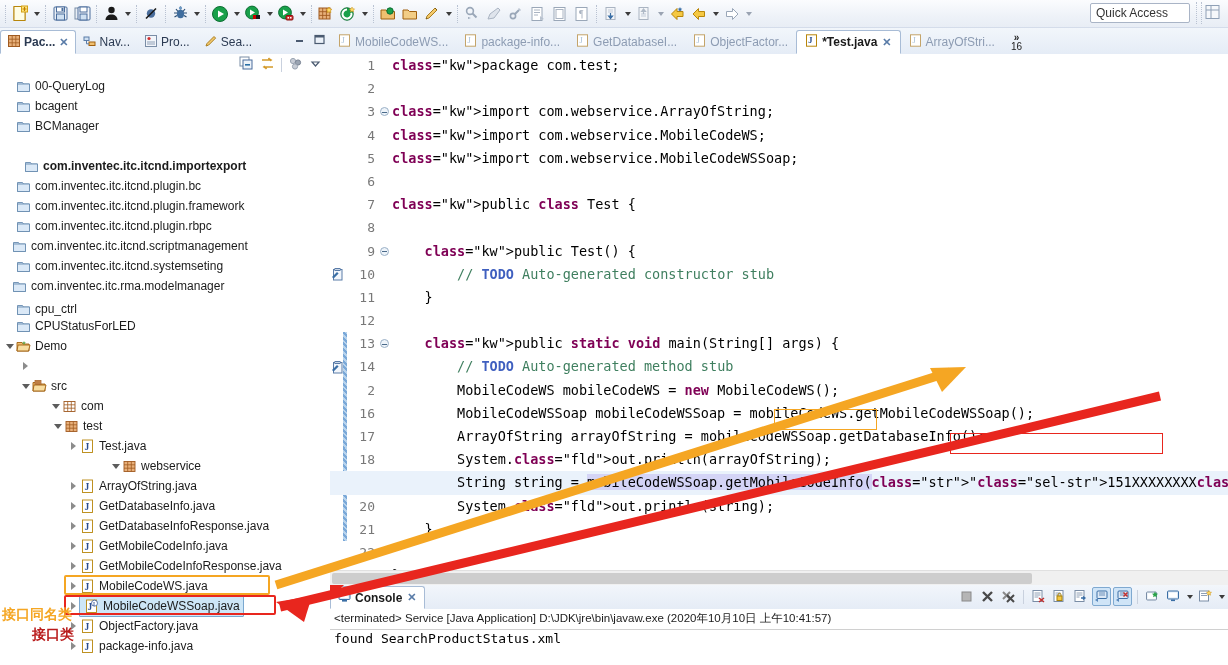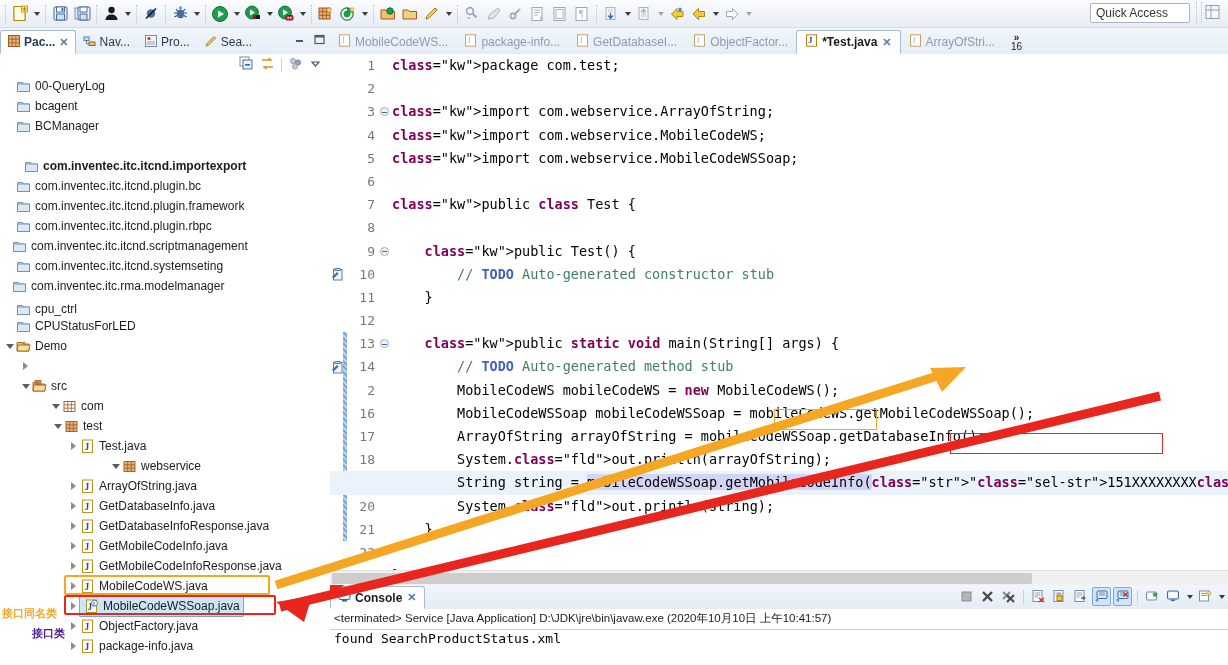--- a/index.html
+++ b/index.html
@@ -127,21 +127,21 @@
   
   .hl-orange {
     position: absolute; border: 2px solid #f5a623; border-radius: 2px;
     pointer-events: none;
   }
   .hl-red {
     position: absolute; border: 2px solid #e8261e; border-radius: 2px;
     pointer-events: none;
   }
   .anno-text {
-    position: absolute; font-size: 11px; font-weight: bold;
+    position: absolute; font-size: 14px; font-weight: bold;
     font-family: "DejaVu Sans", sans-serif;
     white-space: nowrap;
   }
 
   
   .editor-area {
     position: absolute; left: 330px; top: 28px; width: 898px; height: 557px;
     background: #ffffff;
   }
   .editor-tabbar {
@@ -933,21 +933,21 @@
                 <rect x="2.5" y="1" width="10" height="12.5" fill="#ffffff" stroke="#b8860b" stroke-width="0.9"></rect>
                 <text x="4.6" y="10.6" font-size="9.5" fill="#2a4d8f" font-family="serif" font-weight="bold">J</text>
               </svg>
             </span>
             <span class="tlabel">package-info.java</span>
           </span>
         </div>
       </div>
 
     <div class="anno-text" style="left:2px; top:578px; color:#f5a623;">接口同名类</div>
-    <div class="anno-text" style="left:32px; top:598px; color:#4c1d95;">接口类</div>
+    <div class="anno-text" style="left:32px; top:598px; color:#b91c1c;">接口类</div>
   </div>
 
   <div class="editor-area">
     <div class="editor-tabbar">
       <div class="etab">
         <span>
           <svg width="13" height="13" viewBox="0 0 13 13">
               <rect x="1.5" y="0.8" width="10" height="11.4" fill="#fff" stroke="#c4a46a"></rect>
               <text x="3.4" y="9.4" font-size="8.5" fill="#a8c0d8" font-family="serif">J</text>
             </svg>

